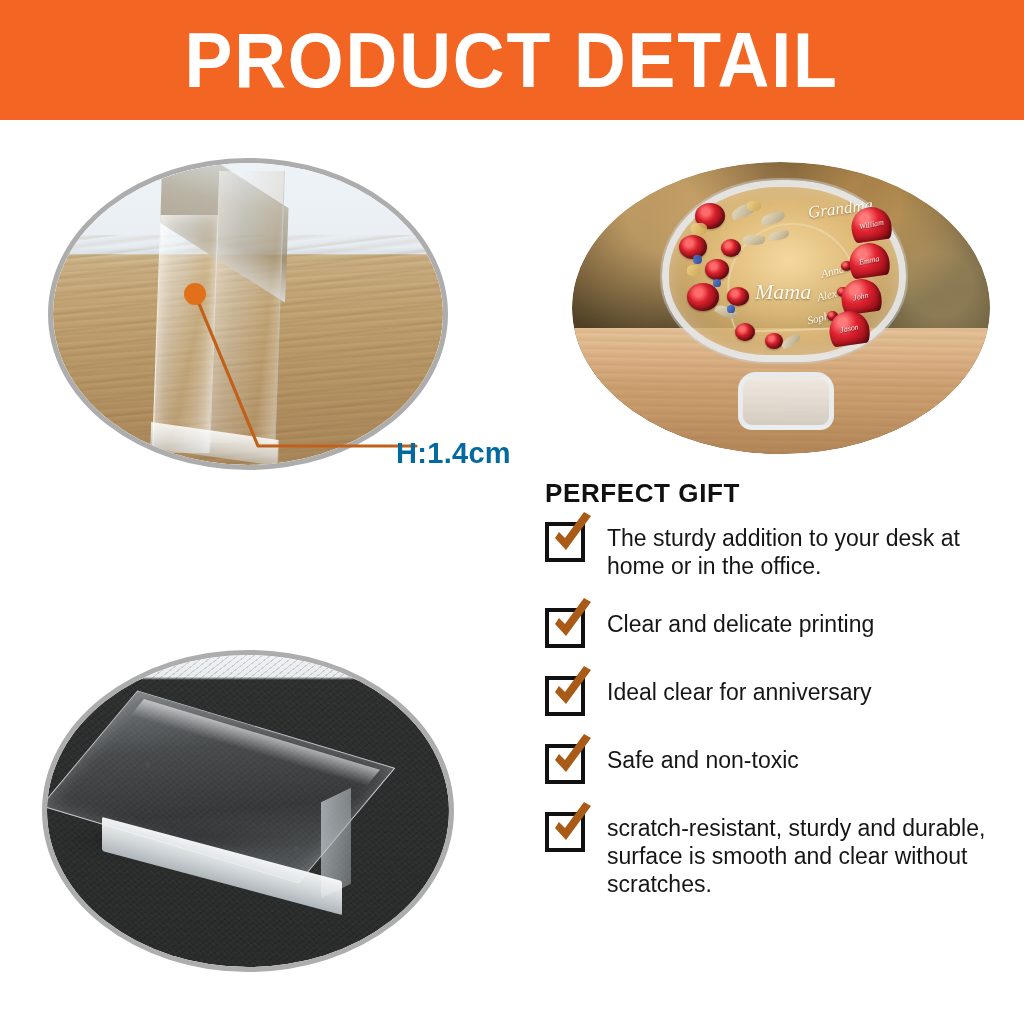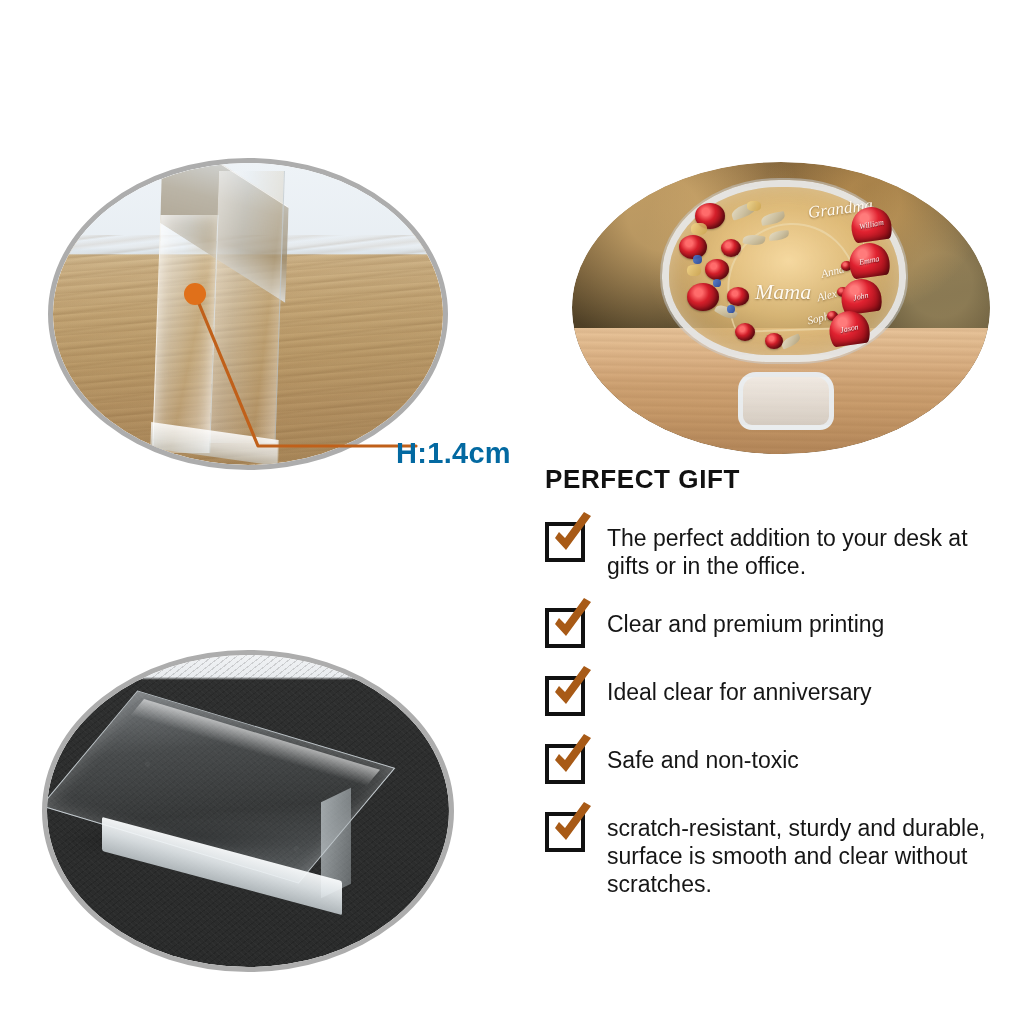--- a/index.html
+++ b/index.html
@@ -386,21 +386,21 @@
   
   .section-heading {
     position: absolute;
     font-size: 26px;
     font-weight: 700;
     color: #111111;
     letter-spacing: .6px;
     white-space: nowrap;
   }
   #heading-acrylic { left: 36px; top: 500px; }
-  #heading-gift    { left: 545px; top: 464px; text-align: center; }
+  #heading-gift    { left: 545px; top: 478px; text-align: center; }
 
   .feature-list { position: absolute; }
   #list-acrylic { left: 36px; top: 540px; width: 480px; }
   #list-gift    { left: 545px; top: 520px; width: 468px; }
 
   .feature-item {
     position: relative;
     display: flex;
     align-items: flex-start;
     margin-bottom: 22px;
@@ -426,20 +426,23 @@
     color: #161616;
     padding-top: 4px;
   }
   #list-gift .feature-item { margin-bottom: 26px; }
 </style>
 </head>
 <body>
 
 <div id="page">
 
+  <div class="banner">
+    <div class="banner-title">PRODUCT DETAIL</div>
+  </div>
 
   <div class="photo bordered" id="photo-acrylic-edge">
     <div class="photo-inner">
       <div class="scene-wood"></div>
       <div class="wood-grain"></div>
       <div class="wood-grain2"></div>
       <div class="acrylic-panel">
         <div class="panel-top"></div>
         <div class="panel-front"></div>
         <div class="panel-side"></div>
@@ -538,30 +541,30 @@
   <div class="section-heading" id="heading-gift">PERFECT GIFT</div>
 
   <div class="feature-list" id="list-gift">
 
     <div class="feature-item">
       <div class="checkbox">
         <svg viewBox="0 0 52 52" xmlns="http://www.w3.org/2000/svg">
           <path d="M9 28 L20 40 L45 6 L38 2 L19 28 L13 22 Z" fill="#A85A16"></path>
         </svg>
       </div>
-      <div class="feature-text">The perfect addition to your desk at gifts or in the office.</div>
+      <div class="feature-text">The sturdy addition to your desk at home or in the office.</div>
     </div>
 
     <div class="feature-item">
       <div class="checkbox">
         <svg viewBox="0 0 52 52" xmlns="http://www.w3.org/2000/svg">
           <path d="M9 28 L20 40 L45 6 L38 2 L19 28 L13 22 Z" fill="#A85A16"></path>
         </svg>
       </div>
-      <div class="feature-text">Clear and premium printing</div>
+      <div class="feature-text">Clear and delicate printing</div>
     </div>
 
     <div class="feature-item">
       <div class="checkbox">
         <svg viewBox="0 0 52 52" xmlns="http://www.w3.org/2000/svg">
           <path d="M9 28 L20 40 L45 6 L38 2 L19 28 L13 22 Z" fill="#A85A16"></path>
         </svg>
       </div>
       <div class="feature-text">Ideal clear for anniversary</div>
     </div>

